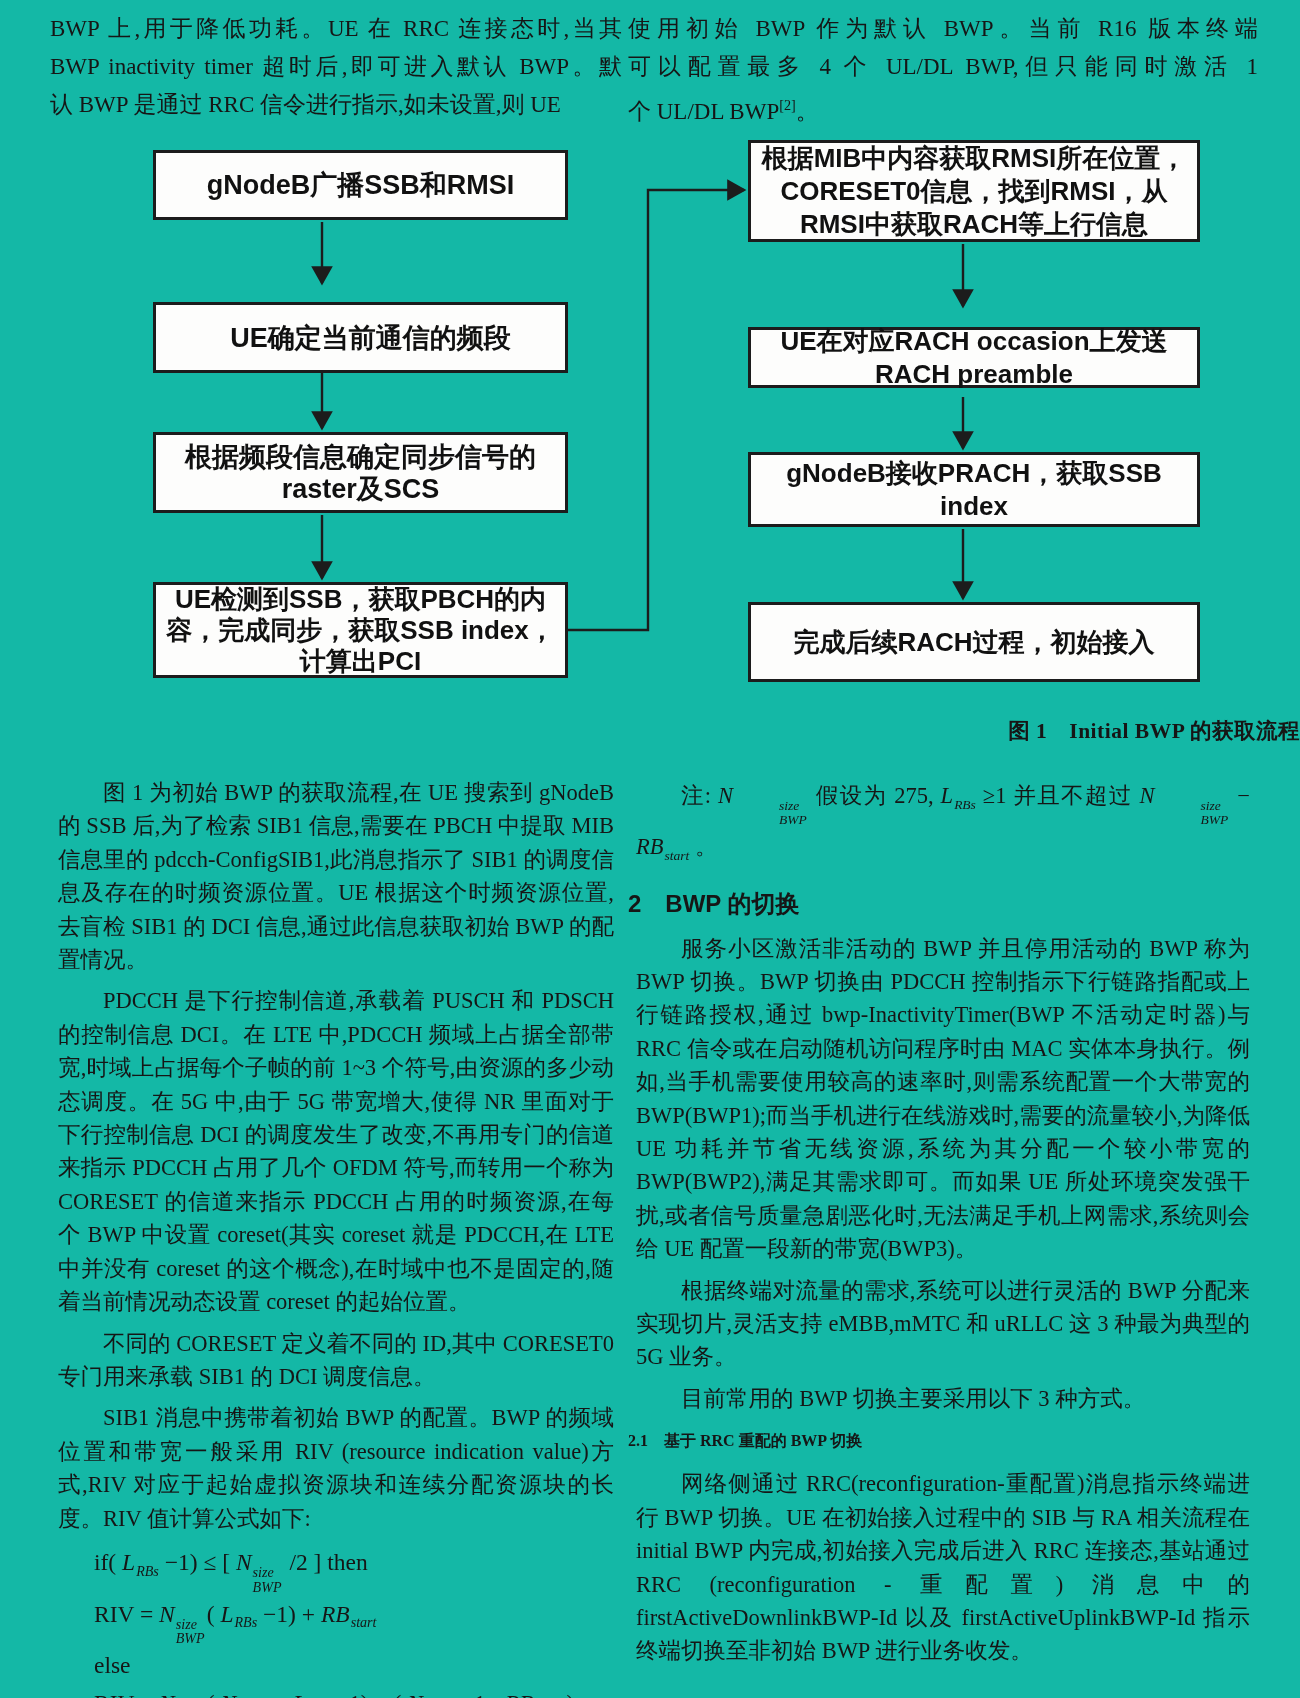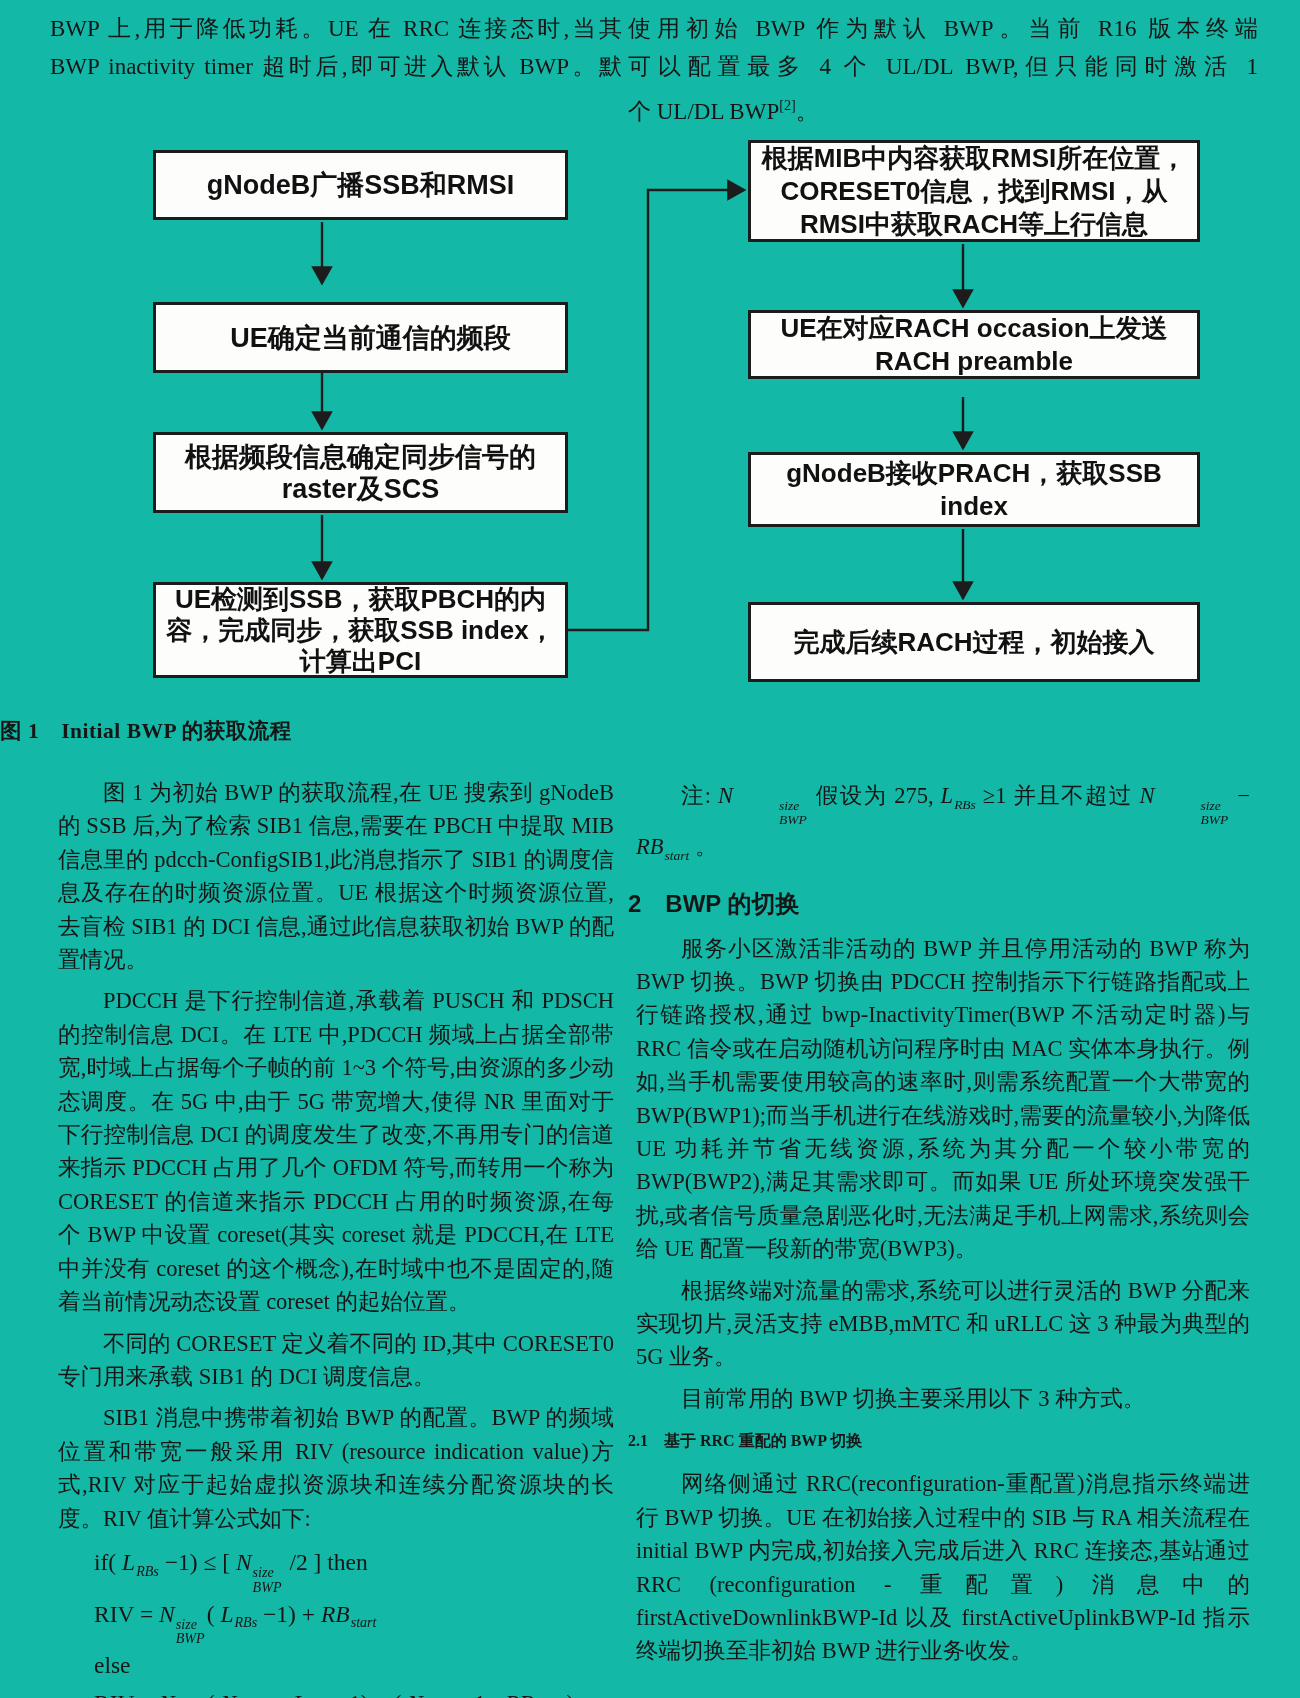--- a/index.html
+++ b/index.html
@@ -21,21 +21,21 @@
     position:absolute;border:3px solid #1c1c1c;background:#fdfdfc;
     display:flex;align-items:center;justify-content:center;text-align:center;
     font-family:"Liberation Sans","DejaVu Sans",sans-serif;font-weight:700;color:#111;
     box-sizing:border-box;padding:2px 10px;
   }
   .fb-l{left:115px;width:415px;font-size:27px;line-height:32px;margin-left:38px;}
   .fb-r{left:748px;width:452px;font-size:26px;line-height:33px;}
   #flow-arrows{position:absolute;left:0;top:130px;pointer-events:none;}
 
   .caption{
-    position:absolute;top:716px;left:0;width:100%;text-align:left;
+    position:absolute;top:716px;left:0;width:100%;text-align:right;
     font-size:21.5px;font-weight:600;letter-spacing:0.5px;
   }
 
   
   .col{position:absolute;top:768px;font-size:22.5px;line-height:33.4px;text-align:justify;}
   .colL{left:50px;width:572px;}
   .colR{left:628px;width:630px;}
   .col p{margin:8px;text-indent:2em;}
   .sec-heading{
     font-family:"Liberation Sans","DejaVu Sans",sans-serif;
@@ -59,20 +59,21 @@
   .subonly{font-style:italic;font-size:0.60em;vertical-align:sub;margin-left:1px;}
 </style>
 </head>
 <body>
 
 <div class="page">
 
   <div class="topblock tl">
     <div class="jline">BWP 上,用于降低功耗。UE 在 RRC 连接态时,当其</div>
     <div class="jline">BWP inactivity timer 超时后,即可进入默认 BWP。默</div>
+    <div class="jline lastline">认 BWP 是通过 RRC 信令进行指示,如未设置,则 UE</div>
   </div>
   <div class="topblock tr">
     <div class="jline">使用初始 BWP 作为默认 BWP。当前 R16 版本终端</div>
     <div class="jline">可以配置最多 4 个 UL/DL BWP,但只能同时激活 1</div>
     <div class="jline lastline">个 UL/DL BWP<sup class="ref">[2]</sup>。</div>
   </div>
 
   <svg id="flow-arrows" width="1300" height="570" viewBox="0 0 1300 570">
     <defs>
       <marker id="arr" markerWidth="9" markerHeight="9" refX="7" refY="4.5" orient="auto">
@@ -89,21 +90,21 @@
       <polyline points="530,500 648,500 648,60 744,60" marker-end="url(#arr)"></polyline>
     </g>
   </svg>
 
   <div class="flow-box fb-l" style="top:150px;height:70px;">gNodeB广播SSB和RMSI</div>
   <div class="flow-box fb-l" style="top:302px;height:71px;padding-left:30px;">UE确定当前通信的频段</div>
   <div class="flow-box fb-l" style="top:432px;height:81px;">根据频段信息确定同步信号的raster及SCS</div>
   <div class="flow-box fb-l" style="top:582px;height:96px;font-size:26px;line-height:31px;">UE检测到SSB，获取PBCH的内容，完成同步，获取SSB index，计算出PCI</div>
 
   <div class="flow-box fb-r" style="top:140px;height:102px;">根据MIB中内容获取RMSI所在位置，CORESET0信息，找到RMSI，从RMSI中获取RACH等上行信息</div>
-  <div class="flow-box fb-r" style="top:310px;height:69px;">UE在对应RACH occasion上发送RACH preamble</div>
+  <div class="flow-box fb-r" style="top:327px;height:61px;">UE在对应RACH occasion上发送RACH preamble</div>
   <div class="flow-box fb-r" style="top:452px;height:75px;">gNodeB接收PRACH，获取SSB index</div>
   <div class="flow-box fb-r" style="top:602px;height:80px;">完成后续RACH过程，初始接入</div>
 
   <div class="caption">图 1　Initial BWP 的获取流程</div>
 
   <div class="col colL">
     <p>图 1 为初始 BWP 的获取流程,在 UE 搜索到 gNodeB 的 SSB 后,为了检索 SIB1 信息,需要在 PBCH 中提取 MIB 信息里的 pdcch-ConfigSIB1,此消息指示了 SIB1 的调度信息及存在的时频资源位置。UE 根据这个时频资源位置,去盲检 SIB1 的 DCI 信息,通过此信息获取初始 BWP 的配置情况。</p>
     <p>PDCCH 是下行控制信道,承载着 PUSCH 和 PDSCH 的控制信息 DCI。在 LTE 中,PDCCH 频域上占据全部带宽,时域上占据每个子帧的前 1~3 个符号,由资源的多少动态调度。在 5G 中,由于 5G 带宽增大,使得 NR 里面对于下行控制信息 DCI 的调度发生了改变,不再用专门的信道来指示 PDCCH 占用了几个 OFDM 符号,而转用一个称为 CORESET 的信道来指示 PDCCH 占用的时频资源,在每个 BWP 中设置 coreset(其实 coreset 就是 PDCCH,在 LTE 中并没有 coreset 的这个概念),在时域中也不是固定的,随着当前情况动态设置 coreset 的起始位置。</p>
     <p>不同的 CORESET 定义着不同的 ID,其中 CORESET0 专门用来承载 SIB1 的 DCI 调度信息。</p>
     <p>SIB1 消息中携带着初始 BWP 的配置。BWP 的频域位置和带宽一般采用 RIV (resource indication value)方式,RIV 对应于起始虚拟资源块和连续分配资源块的长度。RIV 值计算公式如下:</p>

